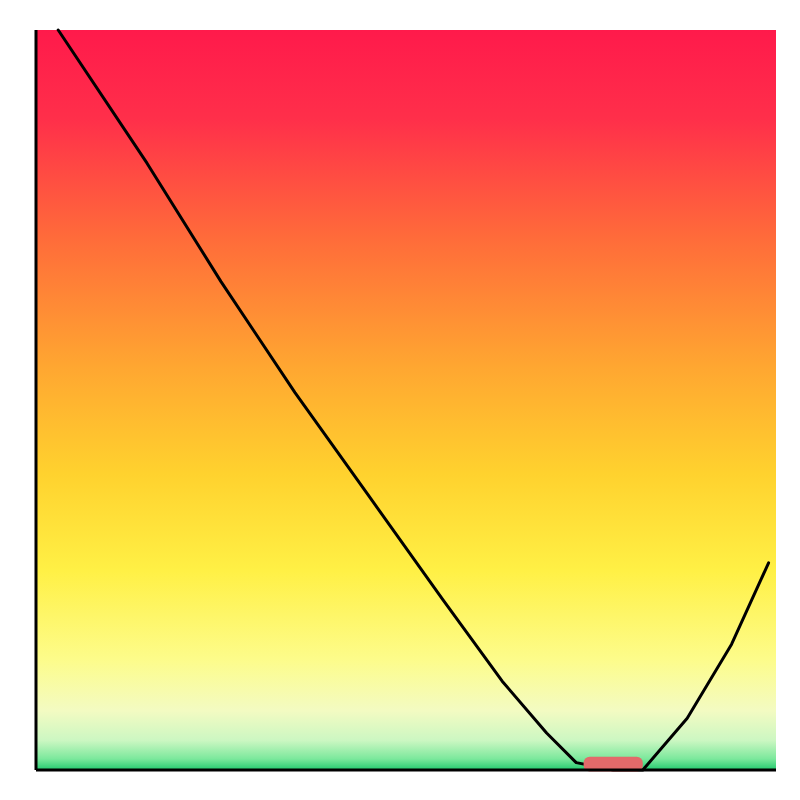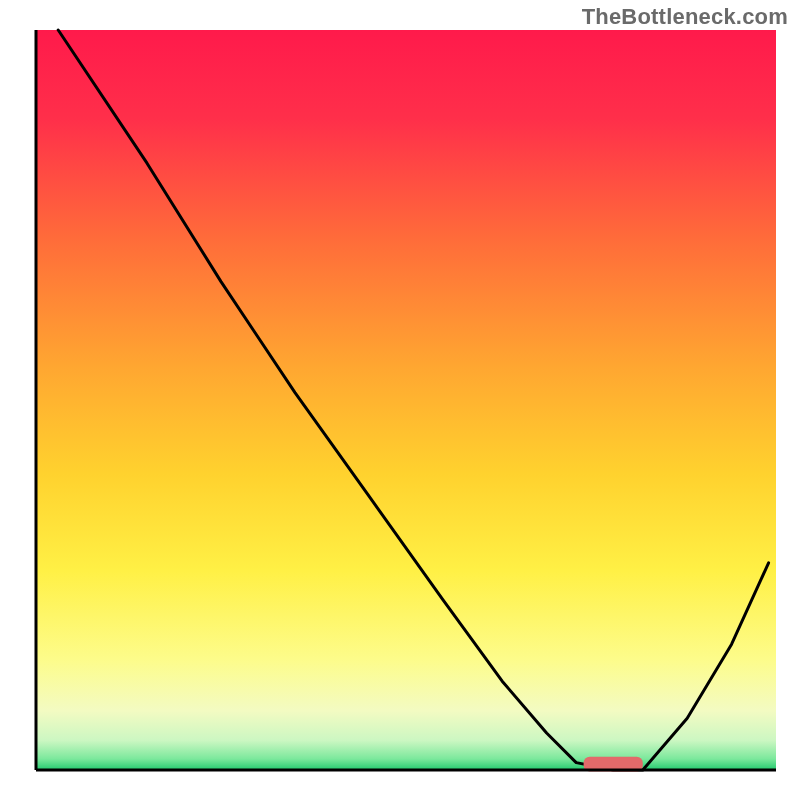--- a/index.html
+++ b/index.html
@@ -25,21 +25,20 @@
     letter-spacing: 0.2px;
   }
   svg {
     display: block;
   }
 </style>
 </head>
 <body>
 
 <div class="container">
-  <div class="watermark">TheBottleneck.com</div>
   <svg id="chart-svg" width="800" height="800" viewBox="0 0 800 800">
     <defs>
       <linearGradient id="bg-grad" x1="0" y1="0" x2="0" y2="1">
           <stop offset="0%" stop-color="#ff1a4b"></stop>
           <stop offset="12%" stop-color="#ff2f4a"></stop>
           <stop offset="28.000000000000004%" stop-color="#ff6b3a"></stop>
           <stop offset="45%" stop-color="#ffa531"></stop>
           <stop offset="60%" stop-color="#ffd22e"></stop>
           <stop offset="73%" stop-color="#fff045"></stop>
           <stop offset="85%" stop-color="#fdfc8a"></stop>

